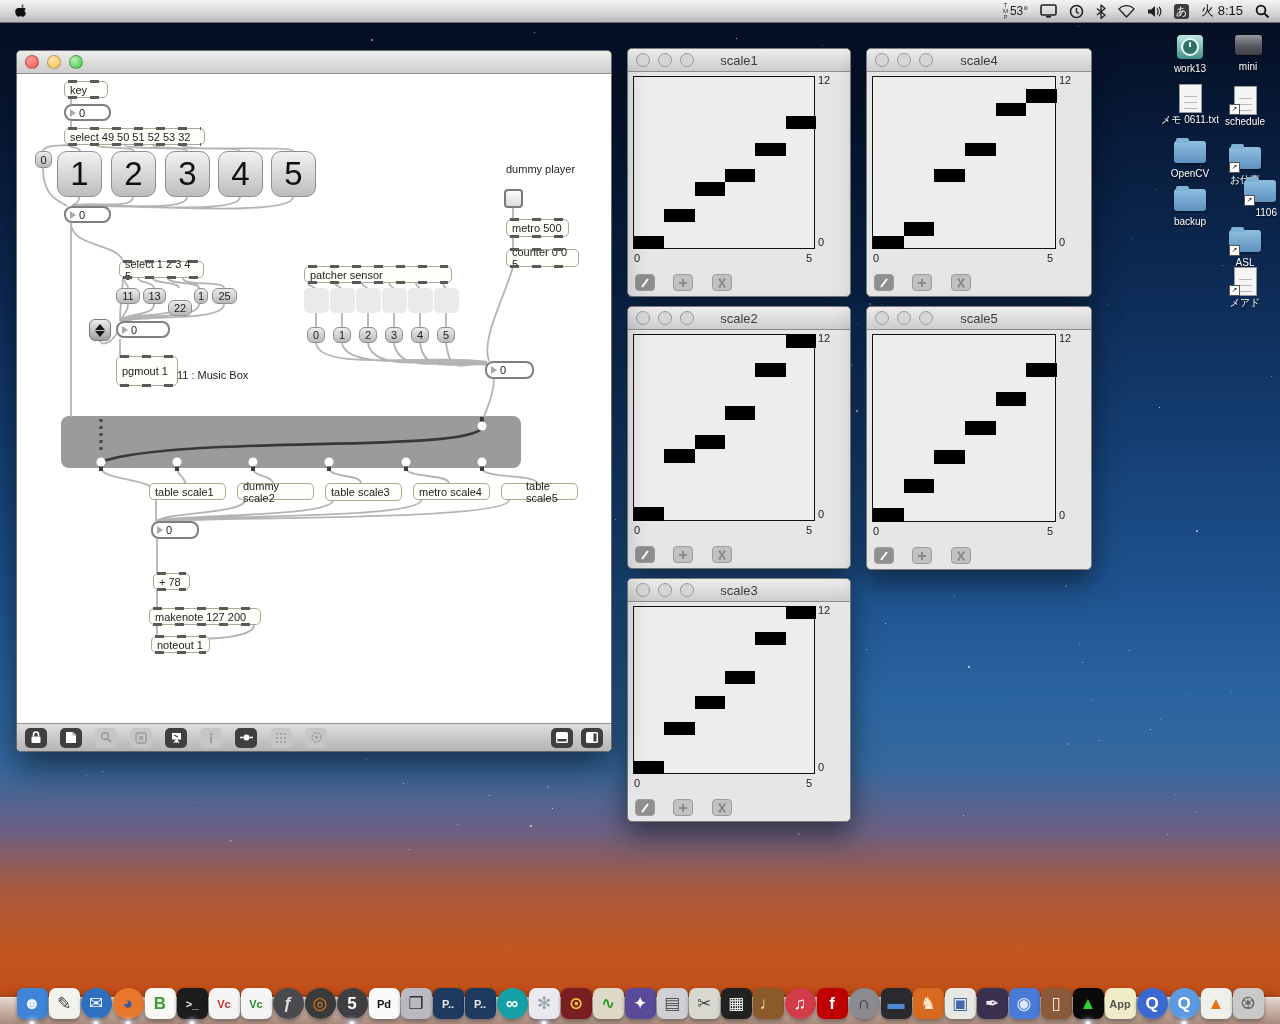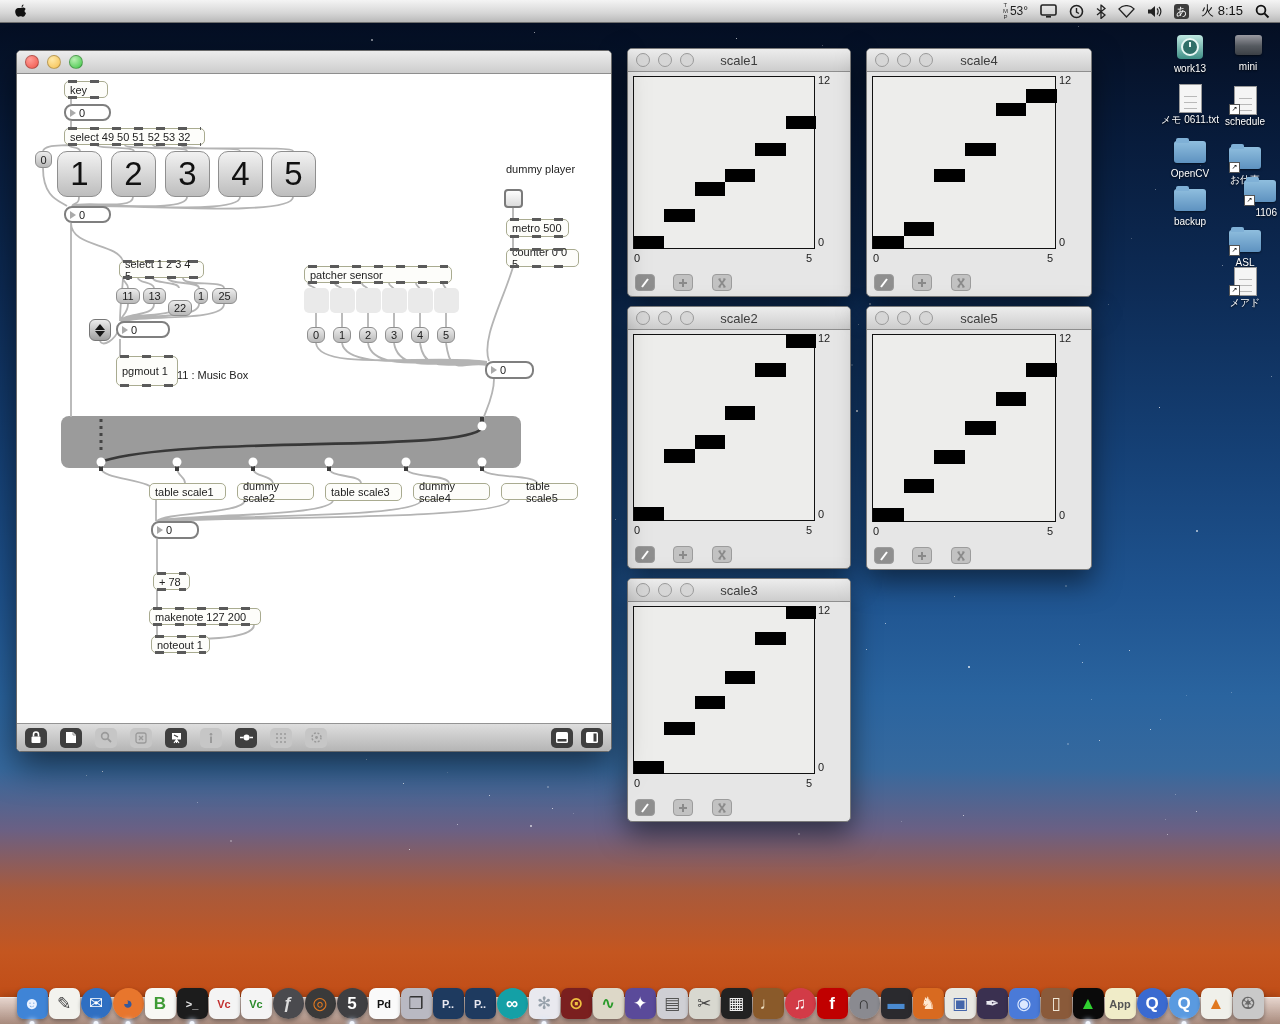--- a/index.html
+++ b/index.html
@@ -531,21 +531,21 @@
   <div class="tablebox" style="left:132px;top:432px;width:77px;height:17px;">
       <span>table scale1</span>
     </div>
   <div class="tablebox" style="left:220px;top:432px;width:77px;height:17px;">
       <span>dummy scale2</span>
     </div>
   <div class="tablebox" style="left:308px;top:432px;width:77px;height:18px;">
       <span>table scale3</span>
     </div>
   <div class="tablebox" style="left:396px;top:432px;width:77px;height:17px;">
-      <span>dummy scale4</span>
+      <span>metro scale4</span>
     </div>
   <div class="tablebox" style="left:484px;top:432px;width:77px;height:17px;padding-left:24px;">
       <span>table scale5</span>
     </div>
 
   <div class="numbox" style="left:134px;top:470px;width:48px;height:18px;">
       <span class="tri"></span>
       <span>0</span>
     </div>
   <div class="objbox" style="left:136px;top:522px;width:37px;height:17px;">

